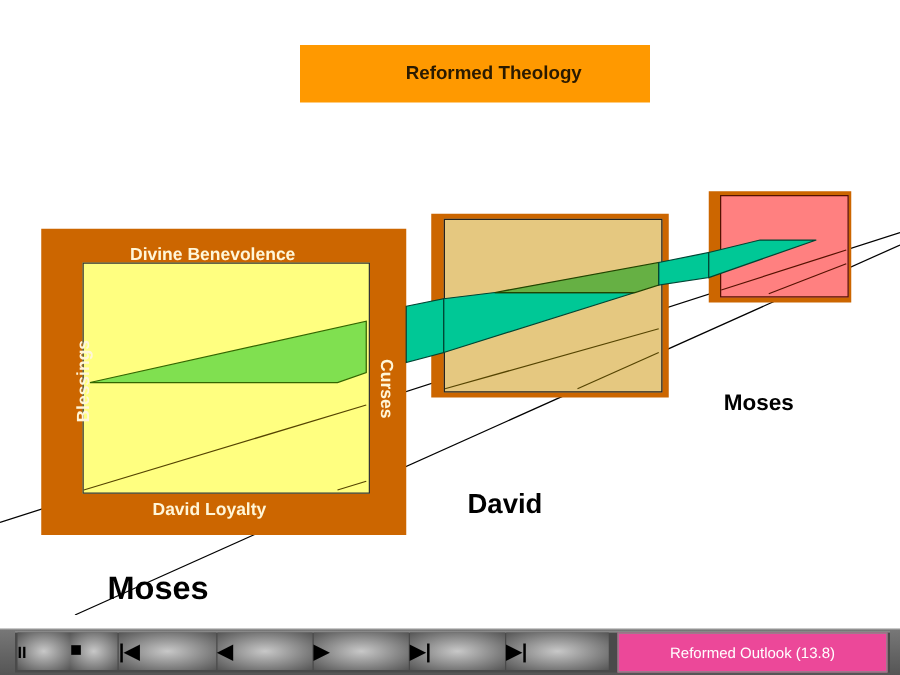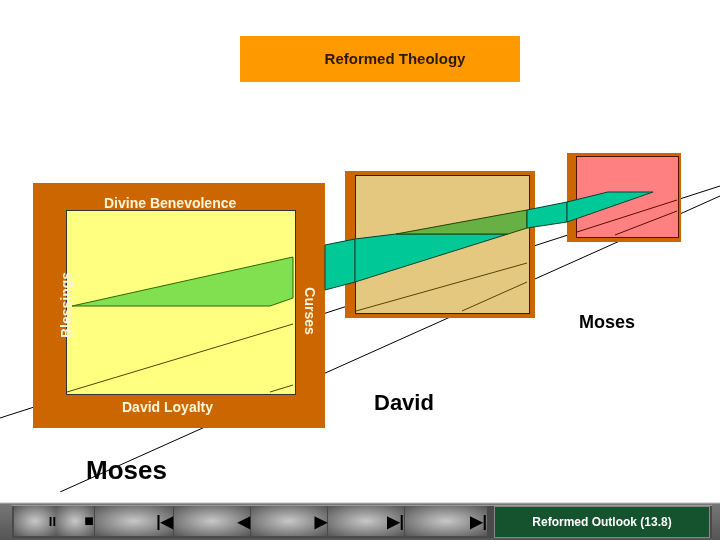--- a/index.html
+++ b/index.html
@@ -19,22 +19,22 @@
   #inner-david { left:355px; top:175px; width:173px; height:137px; background:#e5c880; border:1px solid #222; }
   #frame-christ { left:567px; top:153px; width:114px; height:89px; background:#cc6600; }
   #inner-christ { left:576px; top:156px; width:101px; height:80px; background:#ff8080; border:1px solid #551100; }
   .big-name { font-weight:bold; color:#000; }
   #lbl-moses { left:86px; top:455px; font-size:26px; }
   #lbl-david { left:374px; top:390px; font-size:22px; }
   #lbl-christ { left:579px; top:312px; font-size:18px; }
   #question { left:380px; top:438px; width:340px; text-align:center; font-weight:bold; font-size:14px; line-height:17px; color:#111; }
   #toolbar { left:0; top:492px; width:720px; height:48px; background:linear-gradient(#ffffff 0px,#ffffff 10px,#777 12px,#555 48px); }
   #toolbar-inner { left:12px; top:505px; width:700px; height:32px; background:#4a4a4a; border-top:1px solid #999; }
-  .tbtn { position:absolute; top:506px; height:30px; background:radial-gradient(#c8c8c8,#555); display:flex; align-items:center; justify-content:flex-end; color:#000; font-size:16px; font-weight:bold; }
-  #status-box { left:494px; top:506px; width:214px; height:30px; background:#14532d; border:1px solid #888; color:#fff; display:flex; align-items:center; justify-content:center; font-size:12px;font-weight:bold; }
+  .tbtn { position:absolute; top:506px; height:30px; background:radial-gradient(#c8c8c8,#555); display:flex; align-items:center; justify-content:flex-start; color:#000; font-size:16px; font-weight:bold; }
+  #status-box { left:494px; top:506px; width:214px; height:30px; background:#ec4899; border:1px solid #888; color:#fff; display:flex; align-items:center; justify-content:center; font-size:12px; }
   svg { position:absolute; left:0; top:0; }
 </style>
 </head>
 <body>
 
 <svg width="720" height="540">
   <line x1="0" y1="418" x2="720" y2="186" stroke="#000" stroke-width="1"></line>
   <line x1="60" y1="492" x2="720" y2="196" stroke="#000" stroke-width="1"></line>
 </svg>
 

